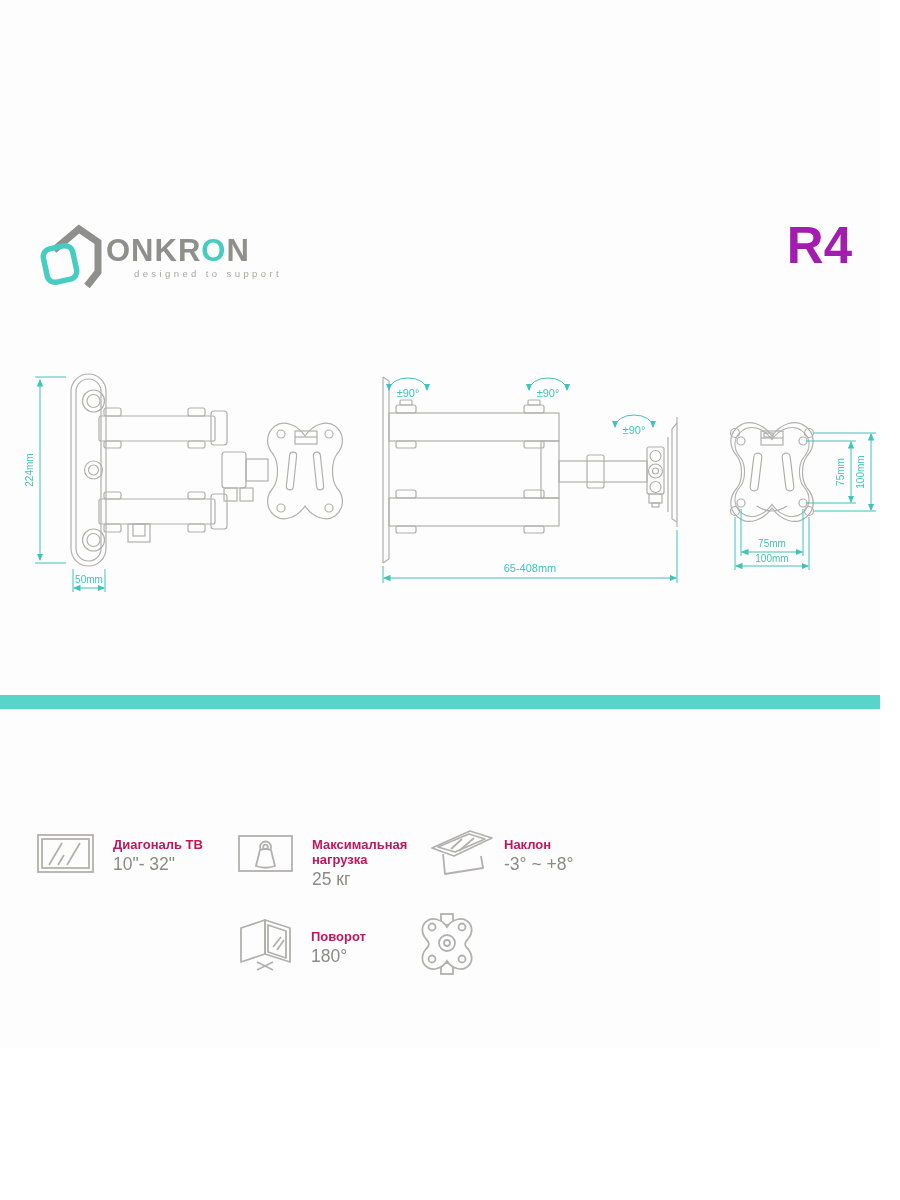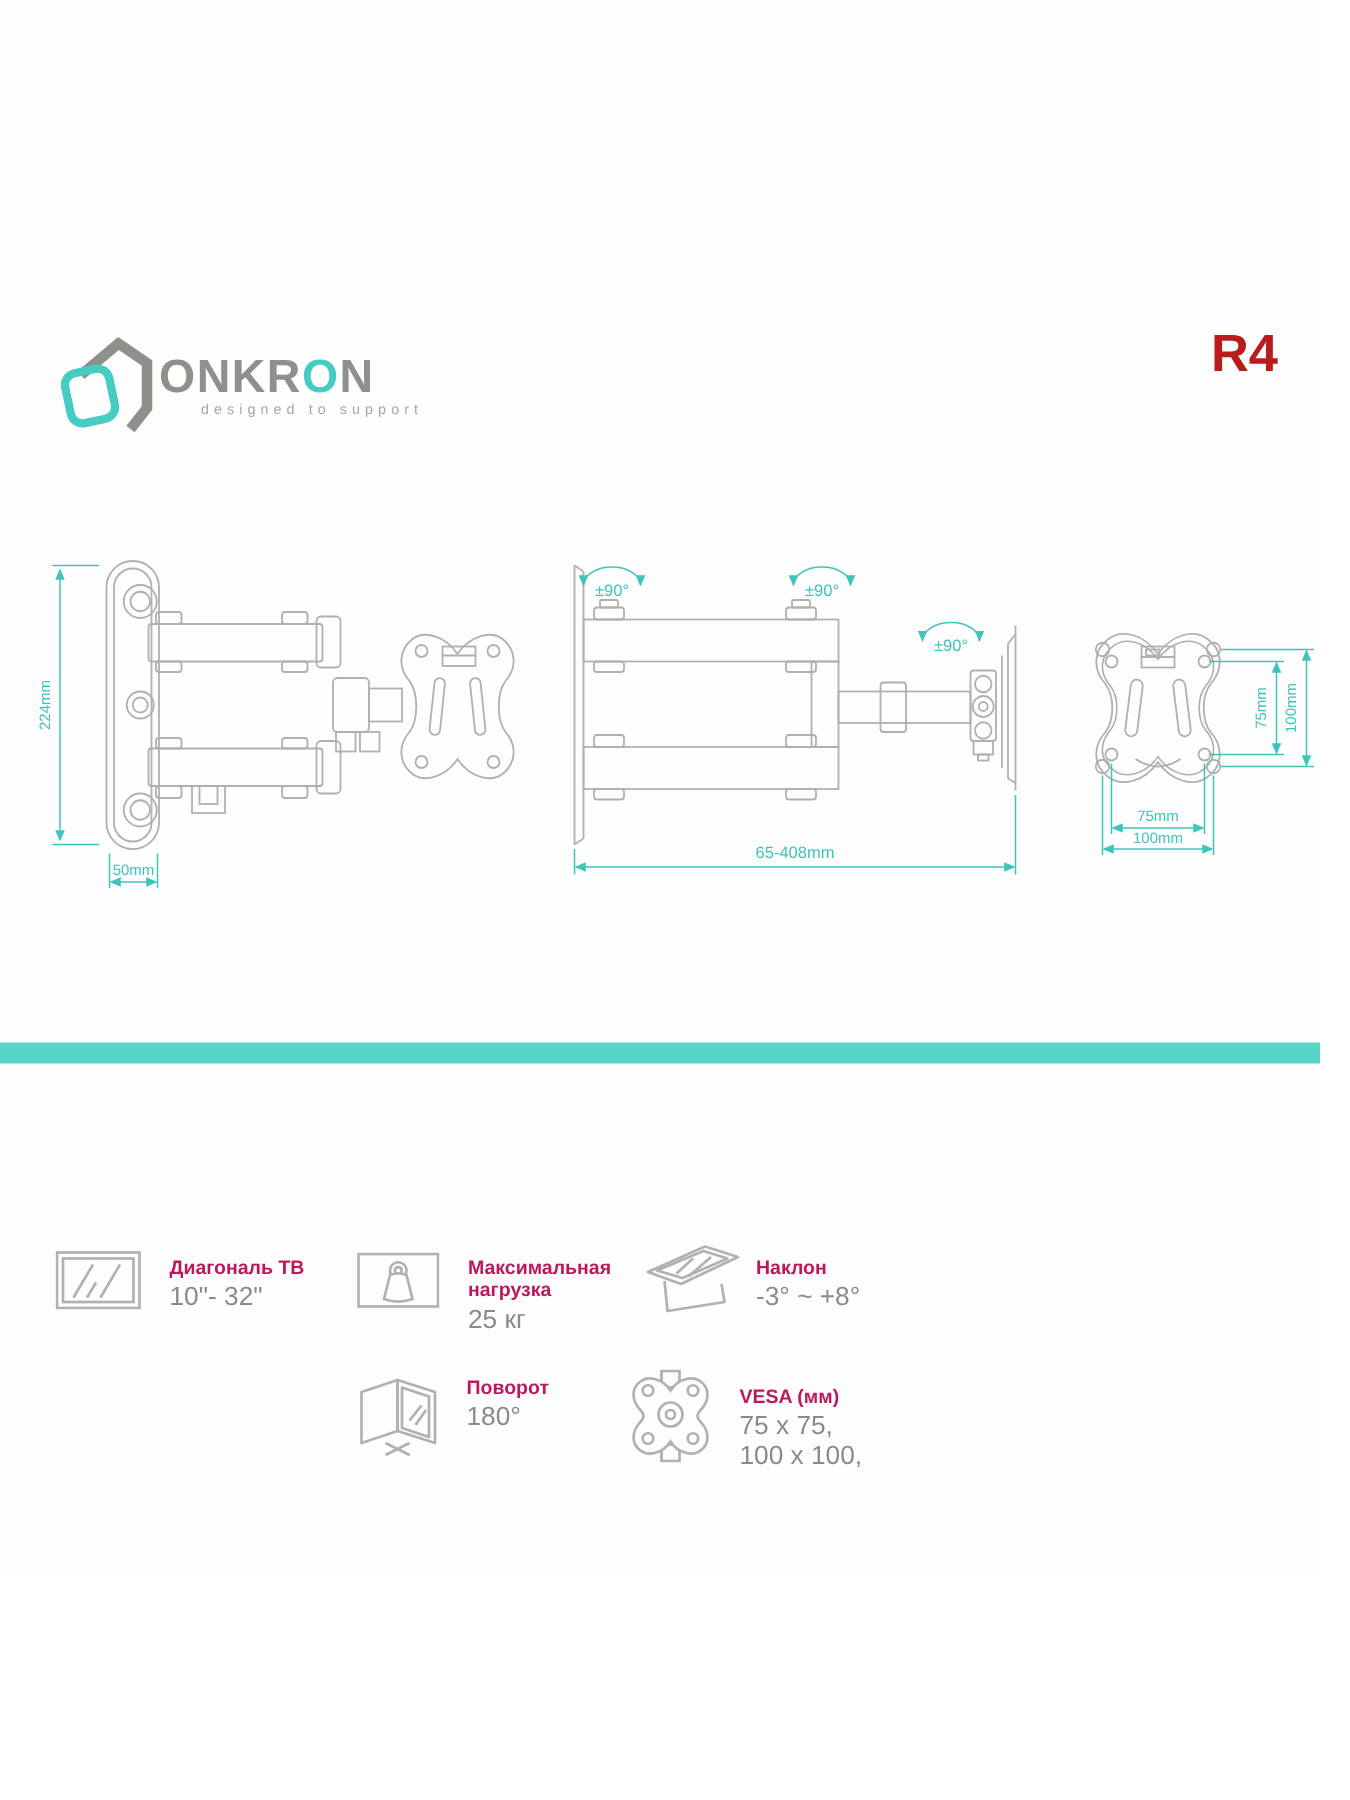--- a/index.html
+++ b/index.html
@@ -5,21 +5,21 @@
   html,body{margin:0;padding:0;}
   body{font-family:"Liberation Sans",sans-serif;background:#fff;}
   .page{position:relative;width:880px;height:1200px;background:#fff;overflow:hidden;}
   .photo-bg{position:absolute;left:0;top:0;width:900px;height:1048px;background:#fdfdfd;}
   
   .logo-wrap{position:absolute;left:34px;top:216px;width:260px;height:78px;}
   .logo-cube{position:absolute;left:0;top:0;}
   .brand-line{position:absolute;left:72px;top:17px;font-size:31px;font-weight:bold;letter-spacing:1px;color:#8f8f8c;white-space:nowrap;}
   .brand-line .accent{color:#46ccc2;}
   .tagline{position:absolute;left:100px;top:52px;font-size:9.5px;letter-spacing:3.4px;color:#a6a6a3;white-space:nowrap;}
-  .model{position:absolute;right:28px;top:216px;font-size:35px;font-weight:bold;color:#b91c1c;}
+  .model{position:absolute;right:28px;top:216px;font-size:51px;font-weight:bold;color:#a21caf;}
   
   .drawings{position:absolute;left:0;top:360px;}
   .drawings text{font-family:"Liberation Sans",sans-serif;fill:#3fc4ba;}
   .dim-s{font-size:10px;}
   .dim-m{font-size:11px;}
   
   .band{position:absolute;left:0;top:695px;width:900px;height:14px;background:#58d5c9;}
   .title{position:absolute;left:33px;top:744px;width:860px;font-size:33px;font-weight:bold;letter-spacing:-0.5px;color:#8e8e8b;white-space:nowrap;}
   
   .feature{position:absolute;display:flex;align-items:flex-start;}
@@ -256,21 +256,21 @@
       <svg width="57" height="55" viewBox="0 0 57 55" stroke="#b3b1ad" stroke-width="1.8" fill="none" stroke-linejoin="round">
         <polygon points="4,11 28,3 28,37 4,45"></polygon>
         <polygon points="28,3 53,11 53,45 28,37"></polygon>
         <polygon points="31,8 49,14 49,41 31,35"></polygon>
         <line x1="36" y1="30" x2="44" y2="20"></line>
         <line x1="40" y1="33" x2="47" y2="23"></line>
         <line x1="20" y1="45" x2="36" y2="53"></line>
         <line x1="36" y1="45" x2="20" y2="53"></line>
       </svg>
     </div>
-    <div class="f-text" style="margin-top:0;">
+    <div class="f-text" style="margin-top:12px;">
       <div class="f-label">
         <div class="f-line">Поворот</div>
 
       </div>
       <div class="f-value">
         <div class="f-line">180°</div>
 
       </div>
     </div>
   </div>
@@ -282,24 +282,14 @@
         <rect x="22" y="50" width="12" height="11"></rect>
         <path d="M 28,14 C 23,6 13,4 8,8 C 2,12 2,20 7,26 C 11,30 11,32 7,36 C 2,42 2,50 8,54 C 13,58 23,56 28,48 C 33,56 43,58 48,54 C 54,50 54,42 49,36 C 45,32 45,30 49,26 C 54,20 54,12 48,8 C 43,4 33,6 28,14 Z" fill="#fdfdfd"></path>
         <circle cx="13" cy="14" r="3.5"></circle>
           <circle cx="43" cy="14" r="3.5"></circle>
         <circle cx="13" cy="46" r="3.5"></circle>
           <circle cx="43" cy="46" r="3.5"></circle>
         <circle cx="28" cy="30" r="8"></circle>
           <circle cx="28" cy="30" r="3"></circle>
       </svg>
     </div>
-    <div class="f-text" style="margin-top:10px;">
-      <div class="f-label">
-        <div class="f-line">VESA (мм)</div>
-
-      </div>
-      <div class="f-value">
-        <div class="f-line">75 x 75,</div>
-        <div class="f-line">100 x 100,</div>
-      </div>
-    </div>
   </div>
 </div>
 
 </body></html>

